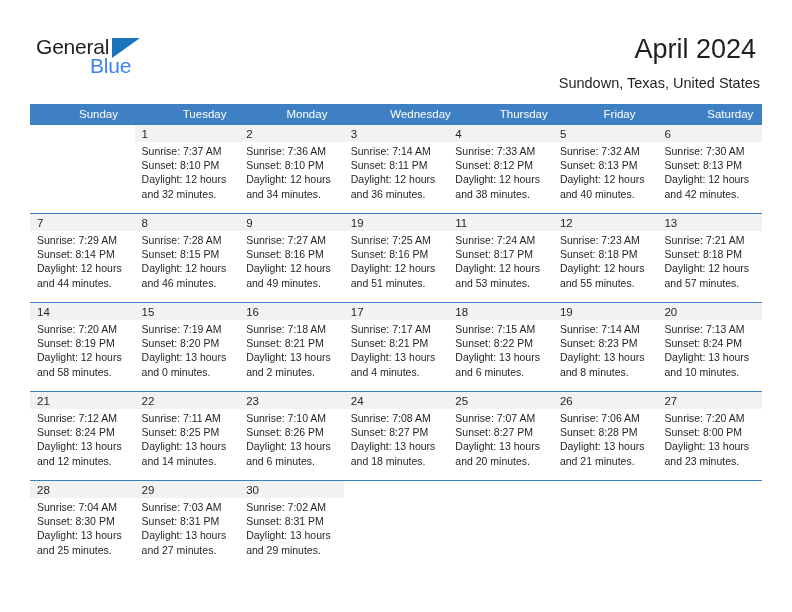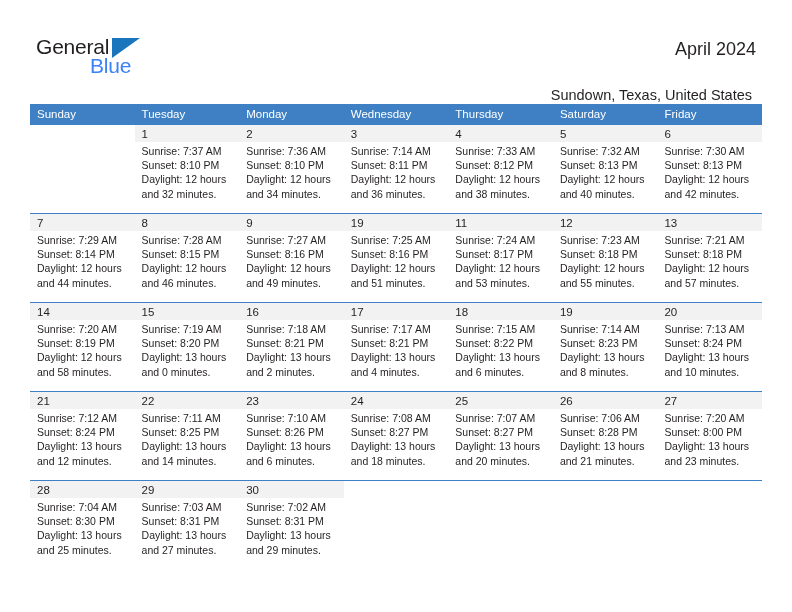--- a/index.html
+++ b/index.html
@@ -66,36 +66,35 @@
     width: 0;
     height: 0;
     border-left: 28px solid #1b75bc;
     border-bottom: 20px solid transparent;
   }
 
   .title {
     position: absolute;
     right: 36px;
     top: 33px;
-    font-size: 18px;
+    font-size: 27px;
     color: #231f20;
     text-align: left;
     line-height: 32px;
     white-space: nowrap;
   }
   .subtitle {
     position: absolute;
-    right: 40px;
+    right: 32px;
     top: 74px;
     font-size: 14.5px;
     color: #231f20;
     text-align: right;
     line-height: 18px;
     white-space: nowrap;
-    margin-top: 12px;
   }
 
   
   .calendar {
     position: absolute;
     left: 30px;
     top: 104px;
     width: 732px;
   }
 
@@ -106,20 +105,21 @@
     background: #3f80c4;
   }
   .weekday {
     flex: 1 1 0;
     box-sizing: border-box;
     padding: 3px 0 8px 7px;
     font-size: 11.5px;
     color: #ffffff;
     line-height: 15px;
     white-space: nowrap;
+    margin-left: 42px;
   }
 
   .week {
     width: 732px;
     border-top: 1.3px solid #3f80c4;
   }
   .week:first-of-type {
     border-top: none;
   }
   .week-inner {
@@ -178,22 +178,22 @@
   </div>
 
   <div class="calendar">
 
     <div class="weekday-row">
       <div class="weekday">Sunday</div>
       <div class="weekday">Tuesday</div>
       <div class="weekday">Monday</div>
       <div class="weekday">Wednesday</div>
       <div class="weekday">Thursday</div>
+      <div class="weekday">Friday</div>
       <div class="weekday">Saturday</div>
-      <div class="weekday">Friday</div>
     </div>
 
     <div id="weeks-container">
         <div class="week">
           <div class="week-inner">
             <div class="daycell blank">
               <div class="daynum"></div>
             </div>
             <div class="daycell">
               <div class="daynum">1</div>

